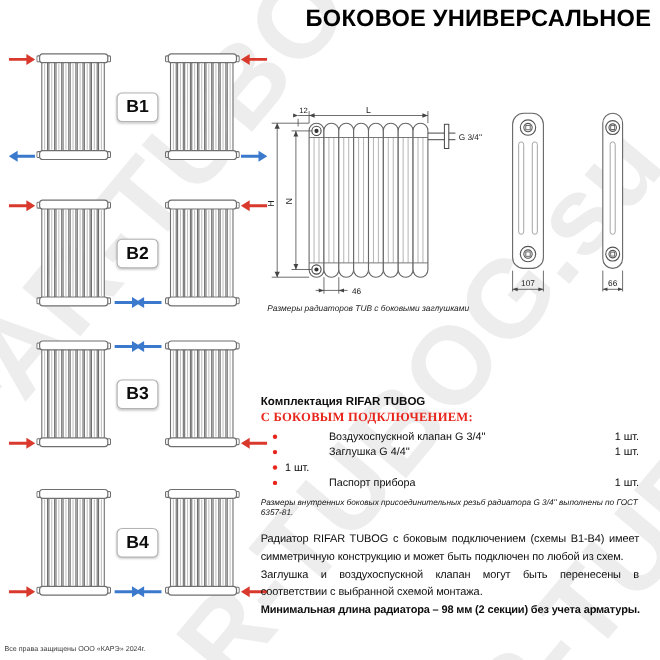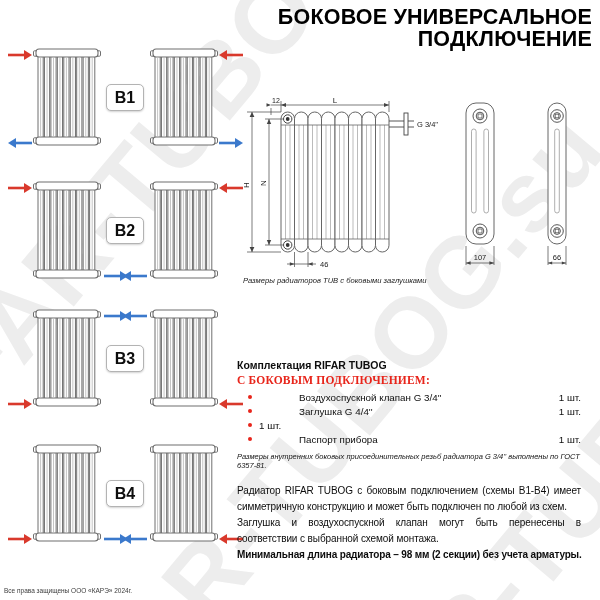--- a/index.html
+++ b/index.html
@@ -52,21 +52,20 @@
 
   <div class="watermark wmA" style="color: rgb(237, 237, 237);">RIFAR-TUBOG.su</div>
   <div class="watermark wmB" style="color: rgb(237, 237, 237);">RIFAR-TUBOG.su</div>
   <div class="watermark wmC" style="color: rgb(237, 237, 237);">RIFAR-TUBOG.su</div>
   <div class="watermark wmD" style="color: rgb(237, 237, 237);">RIFAR-TUBOG.su</div>
 
   <div class="content">
 
     <div class="title">
       <div>БОКОВОЕ УНИВЕРСАЛЬНОЕ</div>
-      <div>ПОДКЛЮЧЕНИЕ</div>
     </div>
 
     <div class="scheme" id="scheme-0" style="top:45px">
       <div class="radiator rad-left"><svg width="68" height="100" viewBox="0 0 68 100">
             <rect x="5" y="7" width="5.2" height="86" rx="2.2" fill="#fff" stroke="#6f6f6f" stroke-width="1"></rect>
             <line x1="7.6" y1="11" x2="7.6" y2="89" stroke="#b5b5b5" stroke-width="0.8"></line>
             <rect x="11.45" y="7" width="5.2" height="86" rx="2.2" fill="#fff" stroke="#6f6f6f" stroke-width="1"></rect>
             <line x1="14.049999999999999" y1="11" x2="14.049999999999999" y2="89" stroke="#b5b5b5" stroke-width="0.8"></line>
             <rect x="17.9" y="7" width="5.2" height="86" rx="2.2" fill="#fff" stroke="#6f6f6f" stroke-width="1"></rect>
             <line x1="20.5" y1="11" x2="20.5" y2="89" stroke="#b5b5b5" stroke-width="0.8"></line>

